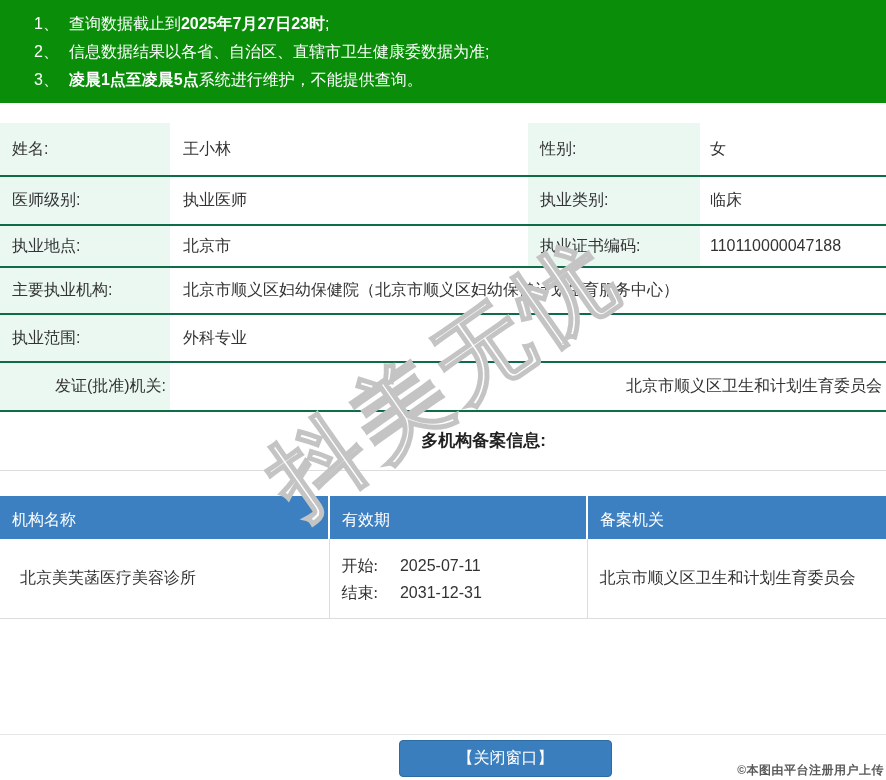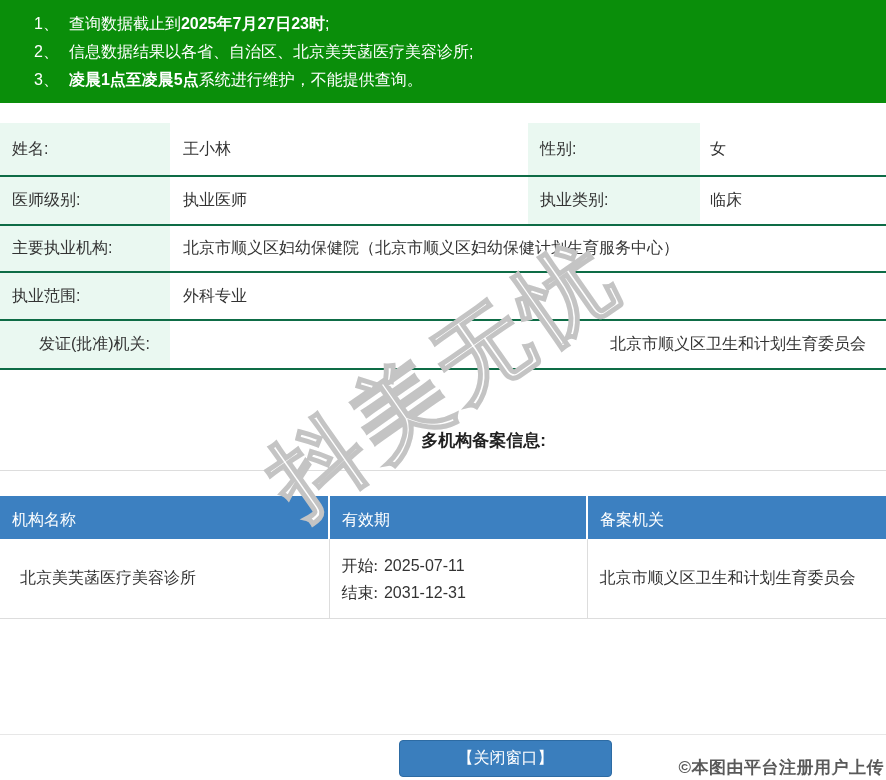--- a/index.html
+++ b/index.html
@@ -18,21 +18,21 @@
   .notice-line { line-height:28px; white-space:nowrap; }
   .notice-num { margin-right:10px; }
 
   
   .info-table {
     position:absolute; top:123px; left:0; width:886px;
     border-collapse:collapse; table-layout:fixed;
     font-size:16px; color:#333333;
   }
   .info-table td {
-    vertical-align:middle; padding:0 20px 0 12px;
+    vertical-align:middle; padding:0 4px 0 12px;
     border-bottom:2px solid #0e6c46; overflow:hidden;
   }
   .info-table td.val { padding-left:13px; }
   .info-table td.val2 { padding-left:10px; }
   .info-table .lbl { background:#eaf8f1; }
   tr.h0 td { height:52px; } tr.h1 td { height:47px; }
   tr.h2 td { height:40px; } tr.h3 td { height:45px; }
   tr.h4 td { height:46px; } tr.h5 td { height:47px;text-align:right; }
 
   
@@ -53,53 +53,53 @@
     background:#3c80c1; color:#ffffff; font-weight:normal; text-align:left;
     height:37px; padding:6px 4px 0 12px; border-left:2px solid #ffffff;
   }
   .filing-table th:first-child { border-left:none; }
   .filing-table td {
     height:79px; color:#333333; vertical-align:middle;
     padding:0 4px 0 12px; border-bottom:1px solid #dddddd; border-left:1px solid #dddddd;
   }
   .filing-table td:first-child { border-left:none;padding-left:20px; }
   .validity-line { line-height:27px; white-space:nowrap; }
-  .validity-line .vlabel { margin-right:6px;font-family:Liberation Serif, serif; }
+  .validity-line .vlabel { margin-right:22px;font-family:Liberation Serif, serif; }
 
   
   .watermark {
     position:absolute; left:445px; top:378px;
     transform:translate(-50%,-50%) rotate(-35deg);
     font-size:92px; font-weight:bold; letter-spacing:8px; white-space:nowrap;
     color:#ffffff; -webkit-text-stroke:2px #c4c4c4;
     pointer-events:none; z-index:50;
   }
 
   
   .close-btn {
     position:absolute; top:740px; left:399px; width:213px; height:37px;
     background:#3a7ebd; border:1px solid #2d6ba3; border-radius:4px;
     color:#ffffff; font-size:16px; cursor:pointer;
     font-family:"Liberation Sans","DejaVu Sans",sans-serif;
   }
   .copyright {
     position:absolute; right:2px; bottom:1px;
-    font-size:17px; font-weight:bold; color:#595959; letter-spacing:0.5px;
+    font-size:12px; font-weight:bold; color:#595959; letter-spacing:0.5px;
     text-shadow:-1px -1px 0 #fff, 1px -1px 0 #fff, -1px 1px 0 #fff, 1px 1px 0 #fff;
   }
 </style>
 </head>
 <body>
 
 <div class="banner">
   <div class="notice-line">
     <span class="notice-num">1、</span><span>查询数据截止到</span><b>2025年7月27日23时</b><span>;</span>
   </div>
   <div class="notice-line">
-    <span class="notice-num">2、</span><span>信息数据结果以各省、自治区、北京美芙菡医疗美容诊所;</span><b></b><span></span>
+    <span class="notice-num">2、</span><span>信息数据结果以各省、自治区、直辖市卫生健康委数据为准;</span><b></b><span></span>
   </div>
   <div class="notice-line">
     <span class="notice-num">3、</span><span></span><b>凌晨1点至凌晨5点</b><span>系统进行维护，不能提供查询。</span>
   </div>
 </div>
 
 <table class="info-table">
   <colgroup>
       <col style="width:170px">
       <col style="width:358px">
@@ -111,20 +111,26 @@
     <td class="lbl">姓名:</td>
     <td class="val">王小林</td>
     <td class="lbl">性别:</td>
     <td class="val val2">女</td>
   </tr>
   <tr class="h1">
     <td class="lbl">医师级别:</td>
     <td class="val">执业医师</td>
     <td class="lbl">执业类别:</td>
     <td class="val val2">临床</td>
+  </tr>
+  <tr class="h2">
+    <td class="lbl">执业地点:</td>
+    <td class="val">北京市</td>
+    <td class="lbl">执业证书编码:</td>
+    <td class="val val2">110110000047188</td>
   </tr>
   <tr class="h3">
     <td class="lbl">主要执业机构:</td>
     <td class="val" colspan="3">北京市顺义区妇幼保健院（北京市顺义区妇幼保健计划生育服务中心）</td>
   </tr>
   <tr class="h4">
     <td class="lbl">执业范围:</td>
     <td class="val" colspan="3">外科专业</td>
   </tr>
   <tr class="h5">

